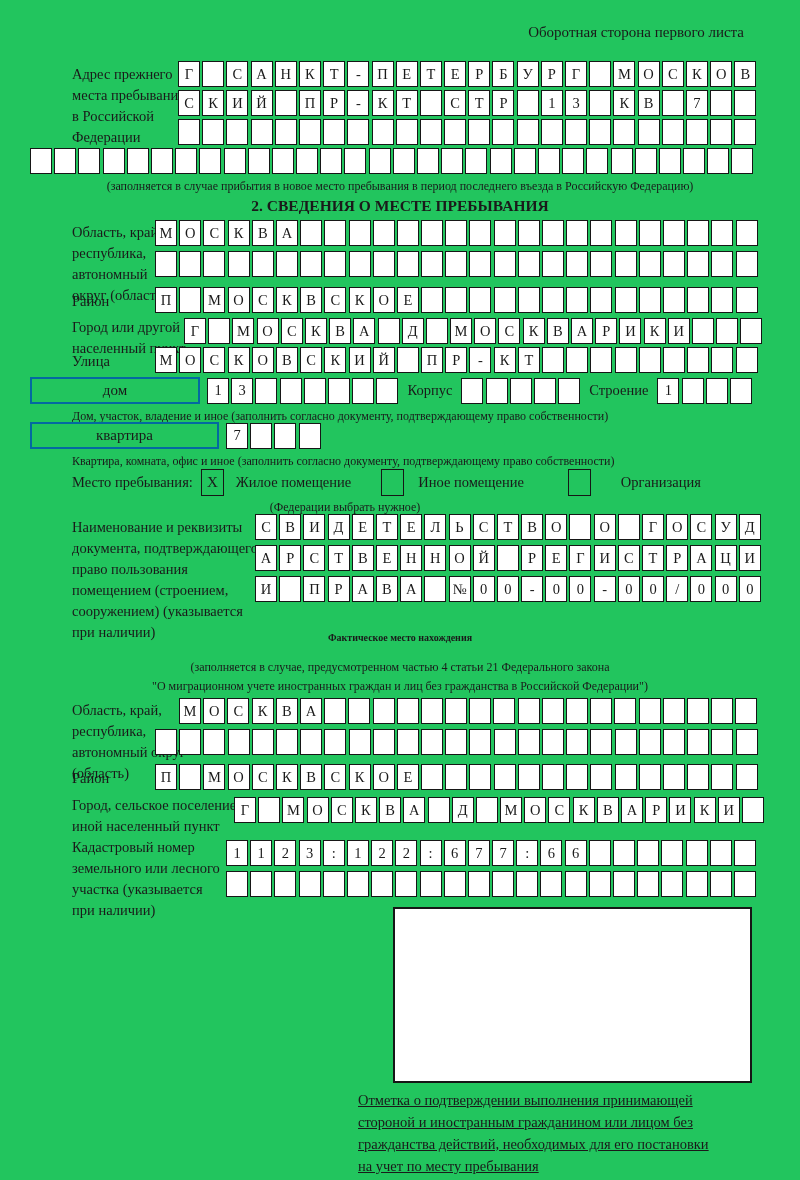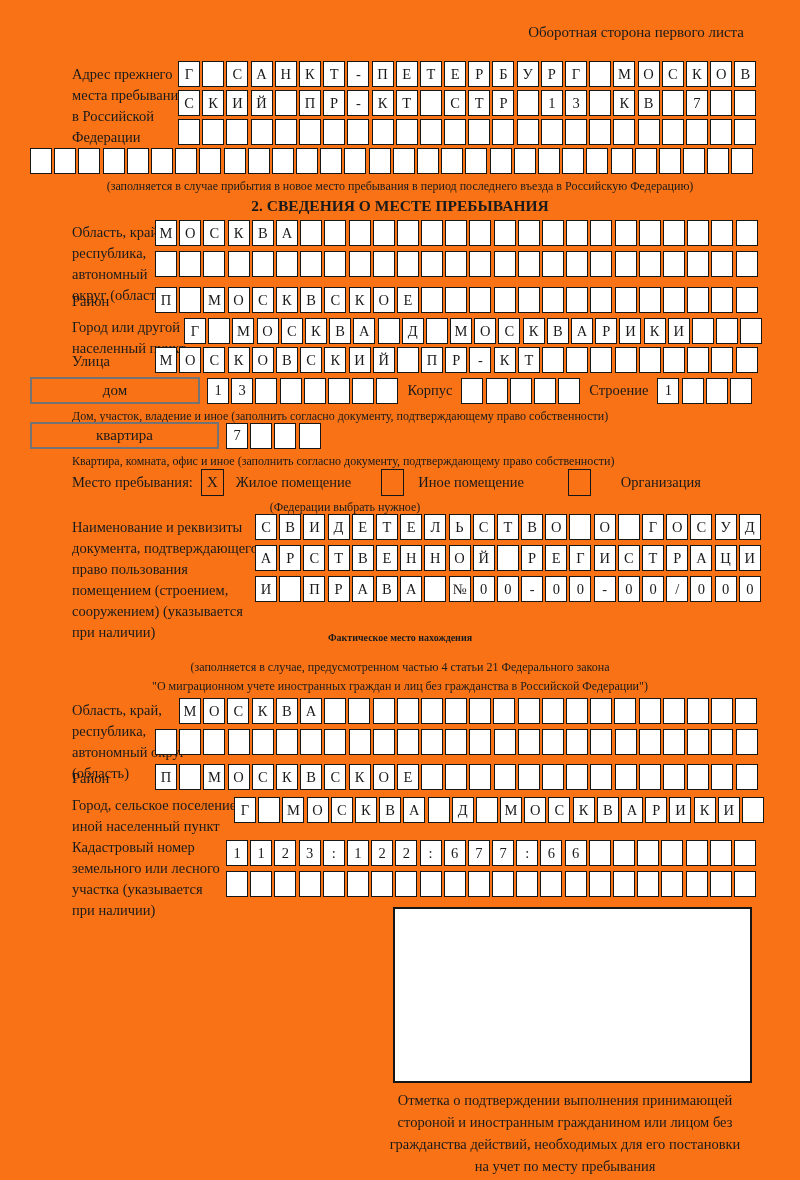--- a/index.html
+++ b/index.html
@@ -1,37 +1,37 @@
 <!DOCTYPE html>
 <html><head>
 <meta charset="utf-8">
 <style>
   * { margin:0; padding:0; box-sizing:border-box; }
   html,body { background:#ffffff; }
   .page {
     position:relative; width:800px; height:1180px; margin:0 auto;
-    background:#f97316; color:#1a1a1a;
+    background:#22c55e; color:#1a1a1a;
     font-family:"Liberation Serif","DejaVu Serif",serif;
     overflow:hidden;
   }
   .abs { position:absolute; }
   .lbl { font-size:14.5px; line-height:21px; white-space:nowrap; }
   .note { font-size:12px; line-height:18px; }
   .center { width:100%; text-align:center; }
   .bold { font-weight:bold; }
 
   .boxrow { display:flex; }
   .cell {
     flex:none; width:22px; height:26px; margin-right:2.2px;
     border:1.8px solid #161616; background:#fff;
     display:flex; align-items:center; justify-content:center;
     font-size:14.5px; line-height:1;
   }
   .bigbox {
-    flex:none; height:27px; border:2px solid #737373;
+    flex:none; height:27px; border:2px solid #0369a1;
     display:flex; align-items:center; justify-content:center;
     font-size:15px;
   }
   .ckbox {
     flex:none; width:23px; height:27px; border:1.8px solid #161616;
     display:flex; align-items:center; justify-content:center;
     font-size:15px;
   }
   .inline-lbl { font-size:14.5px; line-height:27px; white-space:nowrap; }
 
@@ -70,21 +70,21 @@
   #fregion-r1 { top:698px; left:179px; }
   #fregion-r2 { top:729px; left:155px; }
   #fdistrict-label { top:768px; left:72px; }
   #fdistrict-row   { top:764px; left:155px; }
   #fcity-label{ top:795px; left:72px; }
   #fcity-row  { top:797px; left:234px; }
   #fcad-label { top:837px; left:72px; }
   #fcad-r1    { top:840px; left:226px; }
   #fcad-r2    { top:871px; left:226px; }
   #stamp-box  { top:907px; left:393px; width:359px; height:176px; border:2px solid #161616; background:#fff; }
-  #stamp-note { top:1089px; left:358px; width:414px; text-align:center; font-size:14.5px; line-height:22px; }
+  #stamp-note { top:1089px; left:358px; width:414px; text-align:left; font-size:14.5px; line-height:22px;text-decoration:underline; }
 
   #house-row .bigbox { width:170px; margin-right:7px; }
   #apt-row  .bigbox  { width:189px; margin-right:7px; }
   .gap-lbl { margin:0 9px 0 7px; }
 </style>
 </head>
 <body>
 
 <div class="page">
 

